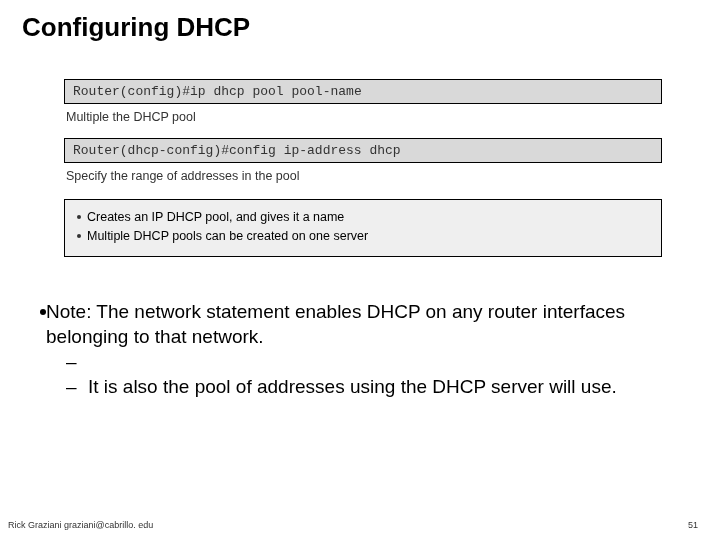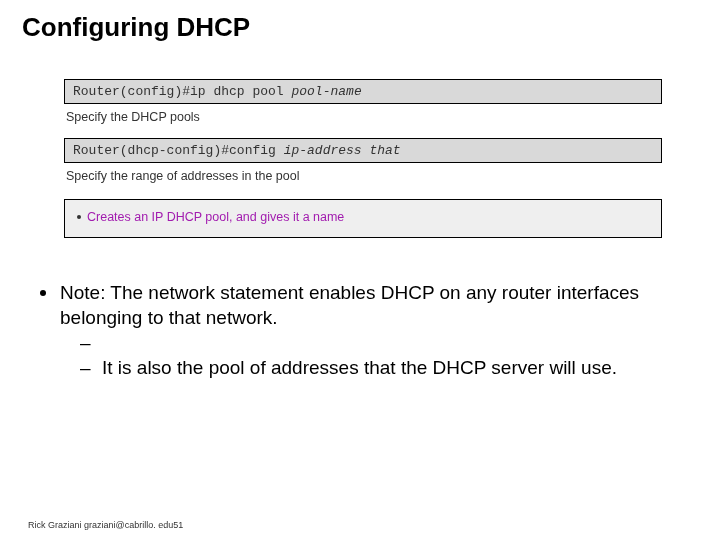--- a/index.html
+++ b/index.html
@@ -23,117 +23,120 @@
   .cmd-box {
     border: 1px solid #000;
     background: #d9d9d9;
     padding: 4px 8px;
     font-family: "Courier New", monospace;
     font-size: 13px;
     color: #333;
   }
   .cmd-prompt { display: inline; }
   .cmd-bold { font-weight: normal; }
-  .cmd-arg { font-style: italic; }
+  .cmd-arg { }
   .desc {
     font-size: 12.5px;
     color: #333;
     padding: 6px 0 14px 2px;
   }
   .notes-box {
     border: 1px solid #000;
     background: #efefef;
     margin: 2px 58px 0 64px;
     padding: 8px 12px 10px 12px;
     font-size: 12.5px;
-    color: #a21caf;
+    color: #000000;
   }
   .notes-box .row {
     display: flex;
     align-items: flex-start;
     gap: 6px;
     line-height: 1.5;
   }
   .notes-box .dot {
     width: 4px; height: 4px; background: #333; border-radius: 50%;
     margin-top: 7px; flex: 0 0 4px;
   }
   .main-bullets {
     margin: 42px 40px 0 40px;
     font-size: 19px;
     line-height: 1.32;
   }
   .mb-row {
     display: flex;
     align-items: flex-start;
-    gap: 14px;
   }
   .mb-dot {
     width: 6px; height: 6px; background: #000; border-radius: 50%;
     margin-top: 10px; flex: 0 0 6px;
   }
   .mb-body { flex: 1; }
   .sub-row {
     display: flex;
     align-items: flex-start;
     gap: 10px;
     margin-left: 20px;
   }
   .sub-dash {
     flex: 0 0 12px;
     font-size: 19px;
   }
   .footer {
     position: absolute;
     bottom: 10px;
-    left: 28px;
+    left: 8px;
     right: 22px;
     display: flex;
-    justify-content: flex-start;
+    justify-content: space-between;
     font-size: 9px;
     color: #333;
   }
 </style>
 </head>
 <body>
 
 <div class="slide-title">Configuring DHCP</div>
 
 <div class="command-blocks">
 
   <div class="cmd-box">
     <span class="cmd-prompt">Router(config)#</span><span class="cmd-bold">ip dhcp pool</span> <span class="cmd-arg">pool-name</span>
   </div>
-  <div class="desc">Specify the DHCP pools</div>
+  <div class="desc">Multiple the DHCP pool</div>
 
   <div class="cmd-box">
-    <span class="cmd-prompt">Router(dhcp-config)#</span><span class="cmd-bold">config</span> <span class="cmd-arg">ip-address that</span>
+    <span class="cmd-prompt">Router(dhcp-config)#</span><span class="cmd-bold">config</span> <span class="cmd-arg">ip-address dhcp</span>
   </div>
   <div class="desc">Specify the range of addresses in the pool</div>
 
 </div>
 
 <div class="notes-box">
   <div class="row">
     <div class="dot"></div>
     <div>Creates an IP DHCP pool, and gives it a name</div>
+  </div>
+  <div class="row">
+    <div class="dot"></div>
+    <div>Multiple DHCP pools can be created on one server</div>
   </div>
 </div>
 
 <div class="main-bullets">
   <div class="mb-row">
     <div class="mb-dot"></div>
     <div class="mb-body">
       <div>Note:  The network statement enables DHCP on any router interfaces belonging to that network.</div>
       <div class="sub-row">
         <div class="sub-dash">–</div>
       </div>
       <div class="sub-row">
         <div class="sub-dash">–</div>
-        <div>It is also the pool of addresses that the DHCP server will use.</div>
+        <div>It is also the pool of addresses using the DHCP server will use.</div>
       </div>
     </div>
   </div>
 </div>
 
 <div class="footer">
   <div>Rick Graziani  graziani@cabrillo. edu</div>
   <div>51</div>
 </div>
 

